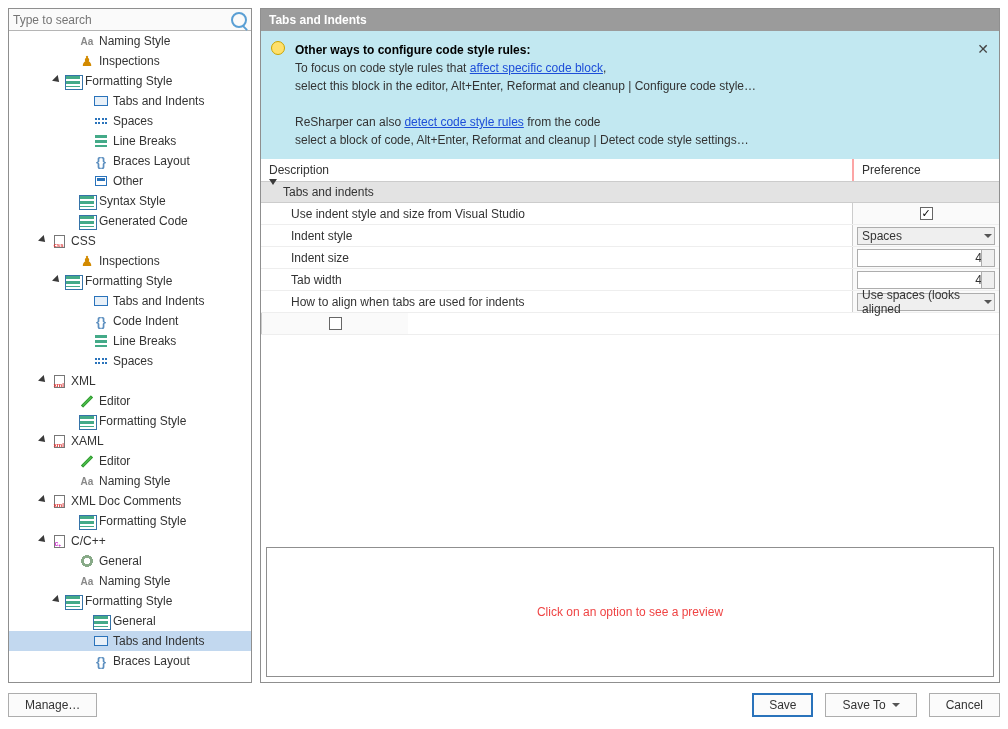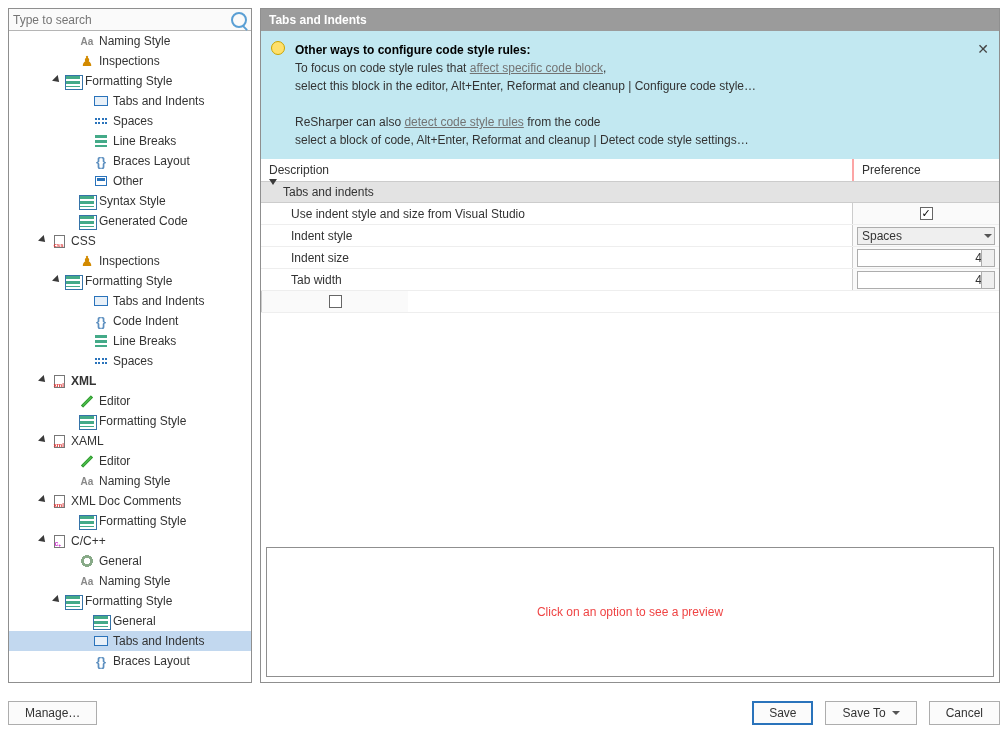--- a/index.html
+++ b/index.html
@@ -35,40 +35,40 @@
 .i-xml::after{content:"xml";position:absolute;font-size:6px;color:#d33;left:-1px;bottom:-1px;font-weight:bold}
 .i-pencil{width:14px;height:3px;background:#5c5;border:1px solid #393;transform:rotate(-45deg)}
 .i-gear{width:14px;height:14px;border-radius:50%;background:radial-gradient(circle,#fff 3px,#8a8 3px 6px,transparent 6px)}
 .i-cpp::after{content:"c₊";position:absolute;font-size:7px;color:#c3c;left:0;bottom:-1px;font-weight:bold}
 .main{flex:1;display:flex;flex-direction:column;border:1px solid #8f8f8f;min-width:0}
 .titlebar{height:22px;background:#9b9b9b;color:#fff;display:flex;align-items:center;padding:0 8px;font-weight:bold}
 .info{background:#c2e8f1;padding:10px 12px;position:relative;line-height:1.5}
 .info b{color:#000}
 .bulb{position:absolute;left:10px;top:10px;width:14px;height:14px;border-radius:50%;background:#ffe06b;border:1px solid #caa400}
 .info-body{margin-left:22px}
-.info-body a{color:#737373;text-decoration:underline}
+.info-body a{color:#1d4ed8;text-decoration:underline}
 .info-close{position:absolute;right:10px;top:8px;font-size:14px;cursor:pointer;color:#444}
 .grid{flex:1;display:flex;flex-direction:column;min-height:0}
 .ghead{display:flex;background:#fff;border-bottom:1px solid #ccc}
 .ghead>div{padding:4px 8px;font-weight:normal}
 .c1{flex:1}
 .c2{width:147px;border-left:2px solid #fca5a5}
 .grp{background:#e3e3e3;padding:3px 8px;border-bottom:1px solid #ccc}
 .grp .expander{display:inline-block}
 .grow{display:flex;align-items:center;border-bottom:1px solid #eee;height:22px}
 .grow .c1{padding-left:30px}
 .grow .c2{border-left:1px solid #ccc;display:flex;align-items:center;height:100%;padding:0 4px;background:#fafafa}
 .chk{width:13px;height:13px;border:1px solid #666;background:#fff;display:inline-flex;align-items:center;justify-content:center;margin:0 auto}
 .chk.on::after{content:"✓";font-size:11px;color:#000}
 .dd{flex:1;border:1px solid #adadad;height:18px;display:flex;align-items:center;justify-content:space-between;padding:0 2px 0 4px;background:#efefef}
 .dd::after{content:"";width:0;height:0;border-left:4px solid transparent;border-right:4px solid transparent;border-top:4px solid #555}
 .num{flex:1;border:1px solid #adadad;height:18px;display:flex;align-items:center;background:#fff;padding-right:12px;justify-content:flex-end;position:relative}
 .num::after{content:"";position:absolute;right:0;top:0;bottom:0;width:12px;background:#efefef;border-left:1px solid #adadad}
 .preview{height:130px;border-top:1px solid #8f8f8f;margin:5px;display:flex;align-items:center;justify-content:center;color:#ef4444;border:1px solid #8f8f8f}
-.footer{position:absolute;left:8px;right:8px;bottom:0;height:32px;display:flex;align-items:center;justify-content:space-between}
+.footer{position:absolute;left:8px;right:8px;bottom:8px;height:32px;display:flex;align-items:center;justify-content:space-between}
 .btn{height:24px;padding:0 16px;border:1px solid #adadad;background:#fbfbfb;cursor:pointer;display:inline-flex;align-items:center;gap:6px}
 .btn.primary{border:1px solid #2a73bb;outline:1px solid #2a73bb;outline-offset:-2px}
 .btn .dr{width:0;height:0;border-left:4px solid transparent;border-right:4px solid transparent;border-top:4px solid #555}
 .fbtns{display:flex;gap:12px}
 </style>
 </head>
 <body>
 
 <div class="layout">
   <div class="sidebar">
@@ -196,21 +196,21 @@
             </span>
             <span>Line Breaks</span>
           </div>
           <div class="row" style="padding-left: 70px;">
             <span class="expander"></span>
             <span class="ic">
               <span class="i-spaces"></span>
             </span>
             <span>Spaces</span>
           </div>
-          <div class="row" style="padding-left: 28px; font-weight: bold;">
+          <div class="row" style="padding-left: 28px;">
             <span class="expander">
               <span class="exp-open"></span>
             </span>
             <span class="ic">
               <span class="i-file i-xml"></span>
             </span>
             <span>XML</span>
           </div>
           <div class="row" style="padding-left: 56px;">
             <span class="expander"></span>
@@ -361,20 +361,26 @@
               <div class="num">4</div>
             </div>
           </div>
           <div class="grow">
             <div class="c1">Tab width</div>
             <div class="c2">
               <div class="num">4</div>
             </div>
           </div>
           <div class="grow">
+            <div class="c1">How to align when tabs are used for indents</div>
+            <div class="c2">
+              <div class="dd">Use spaces (looks aligned</div>
+            </div>
+          </div>
+          <div class="grow">
             <div class="c2">
               <span class="chk"></span>
             </div>
           </div>
         </div>
       <div style="flex:1"></div>
       <div class="preview">Click on an option to see a preview</div>
     </div>
   </div>
 </div>

